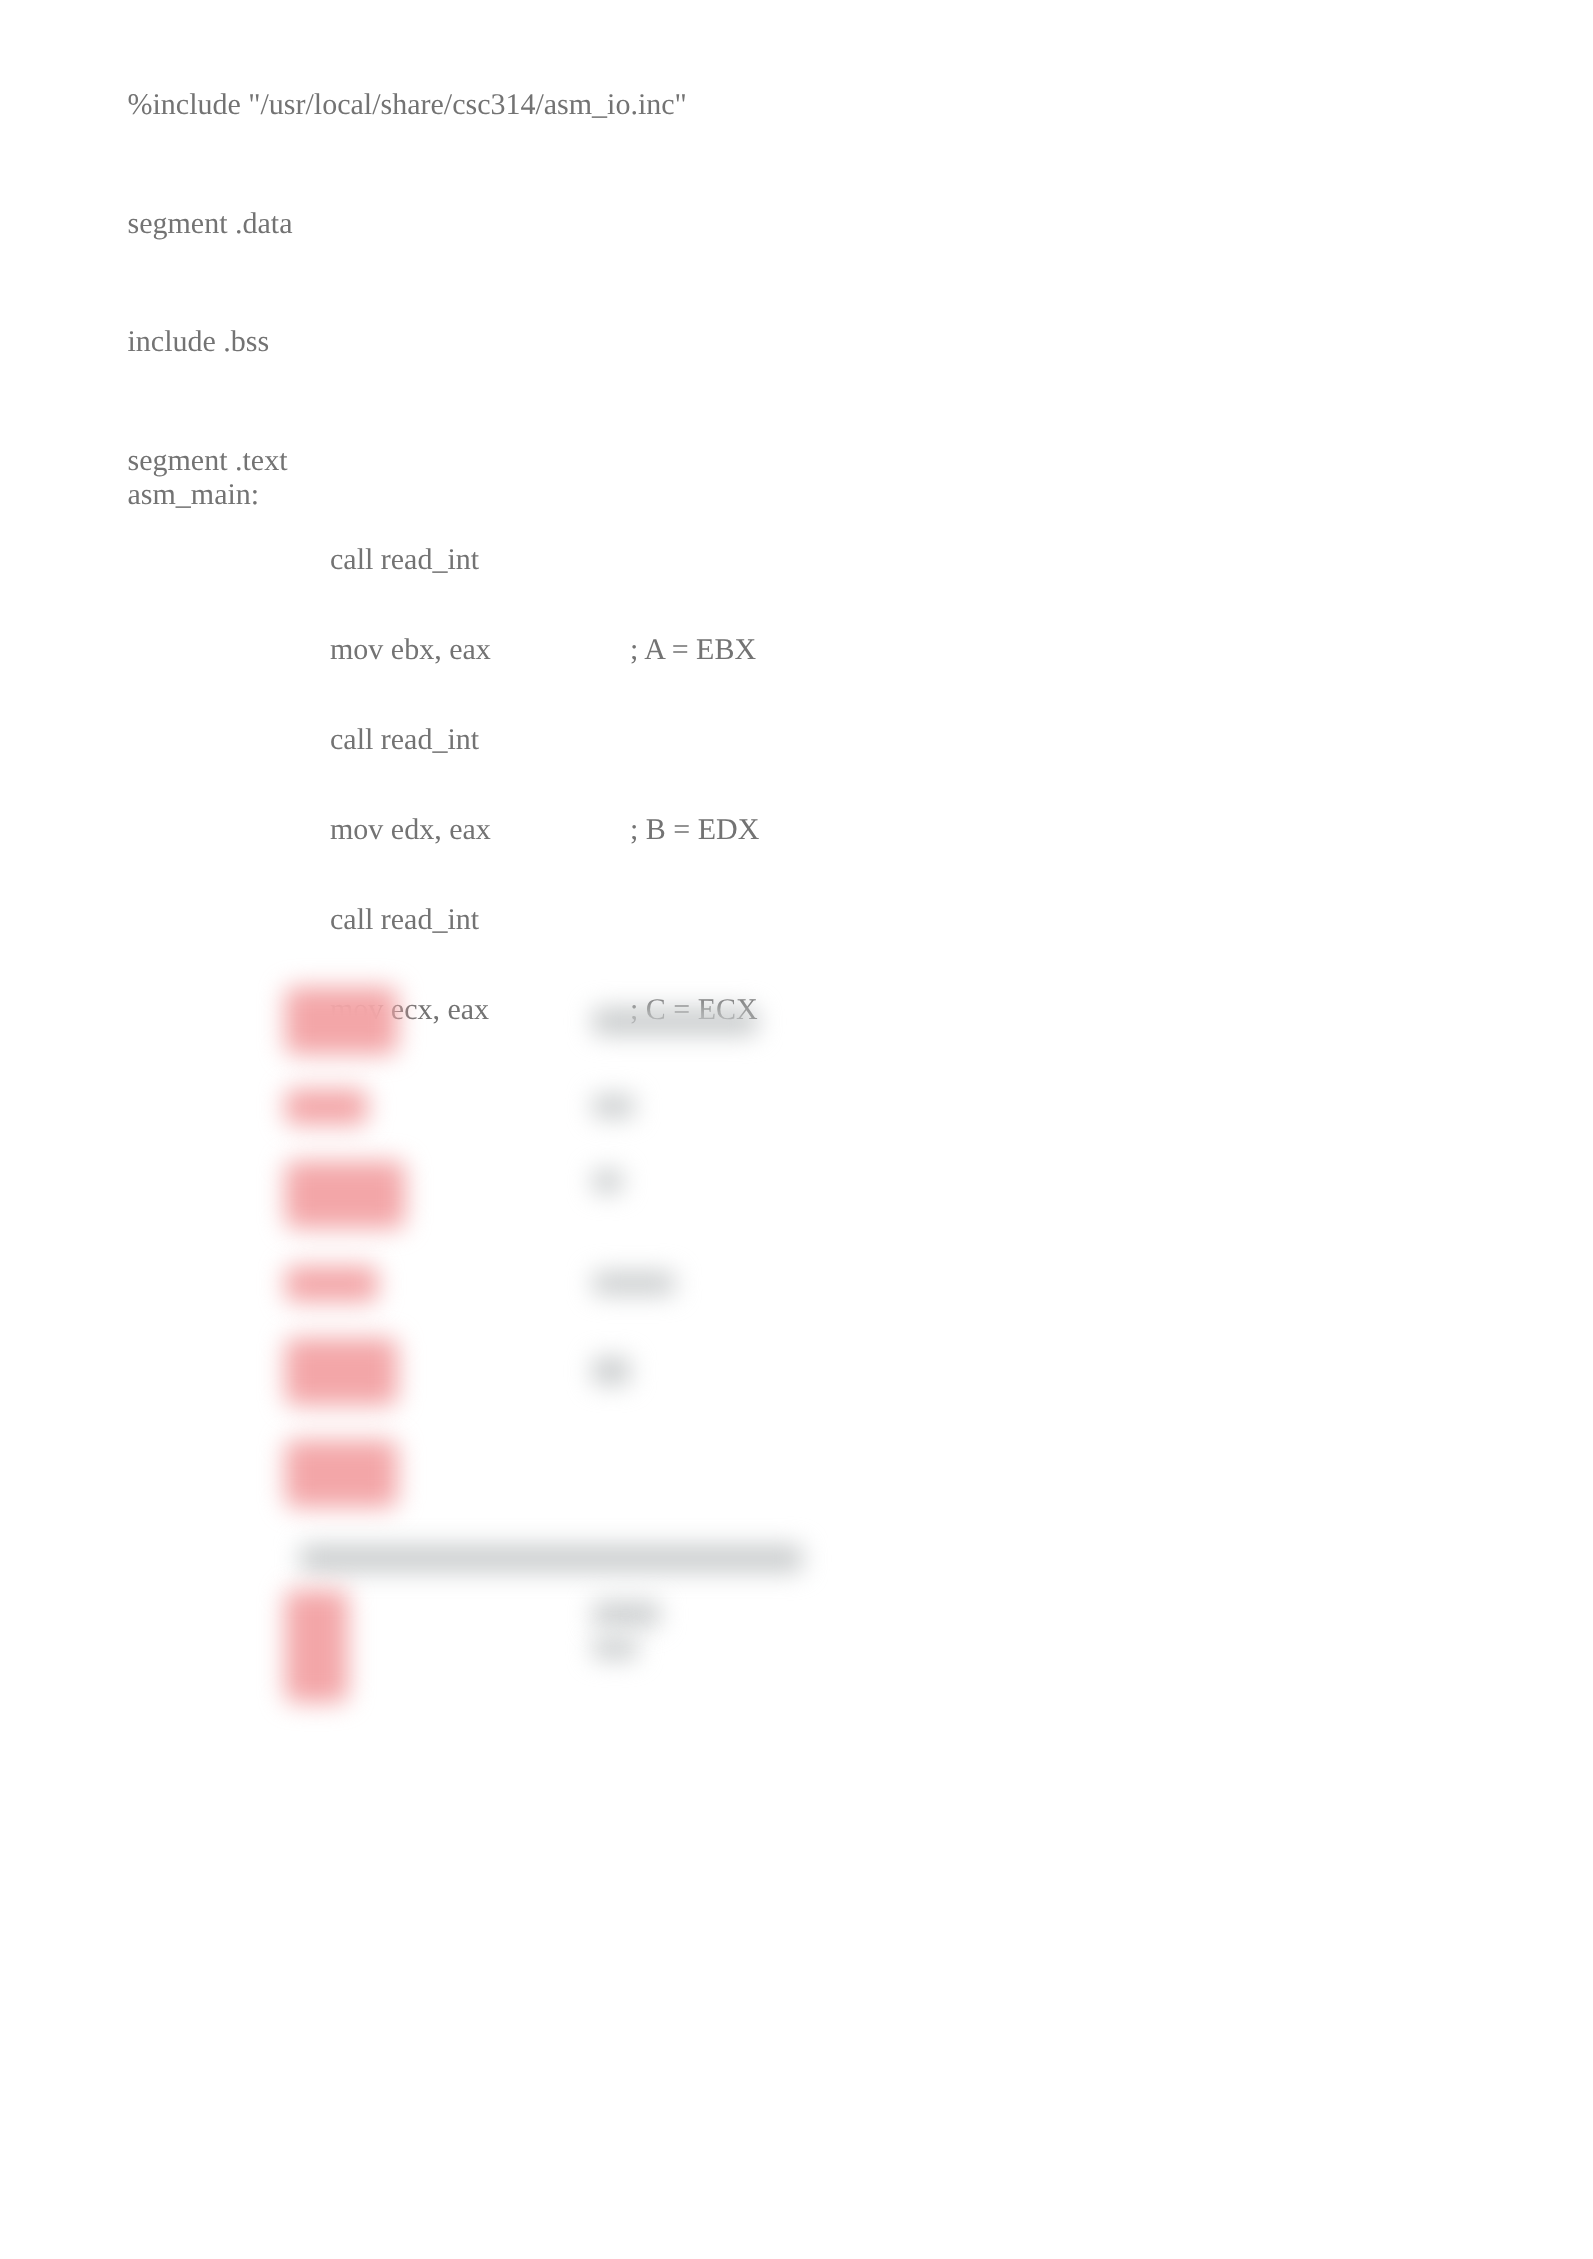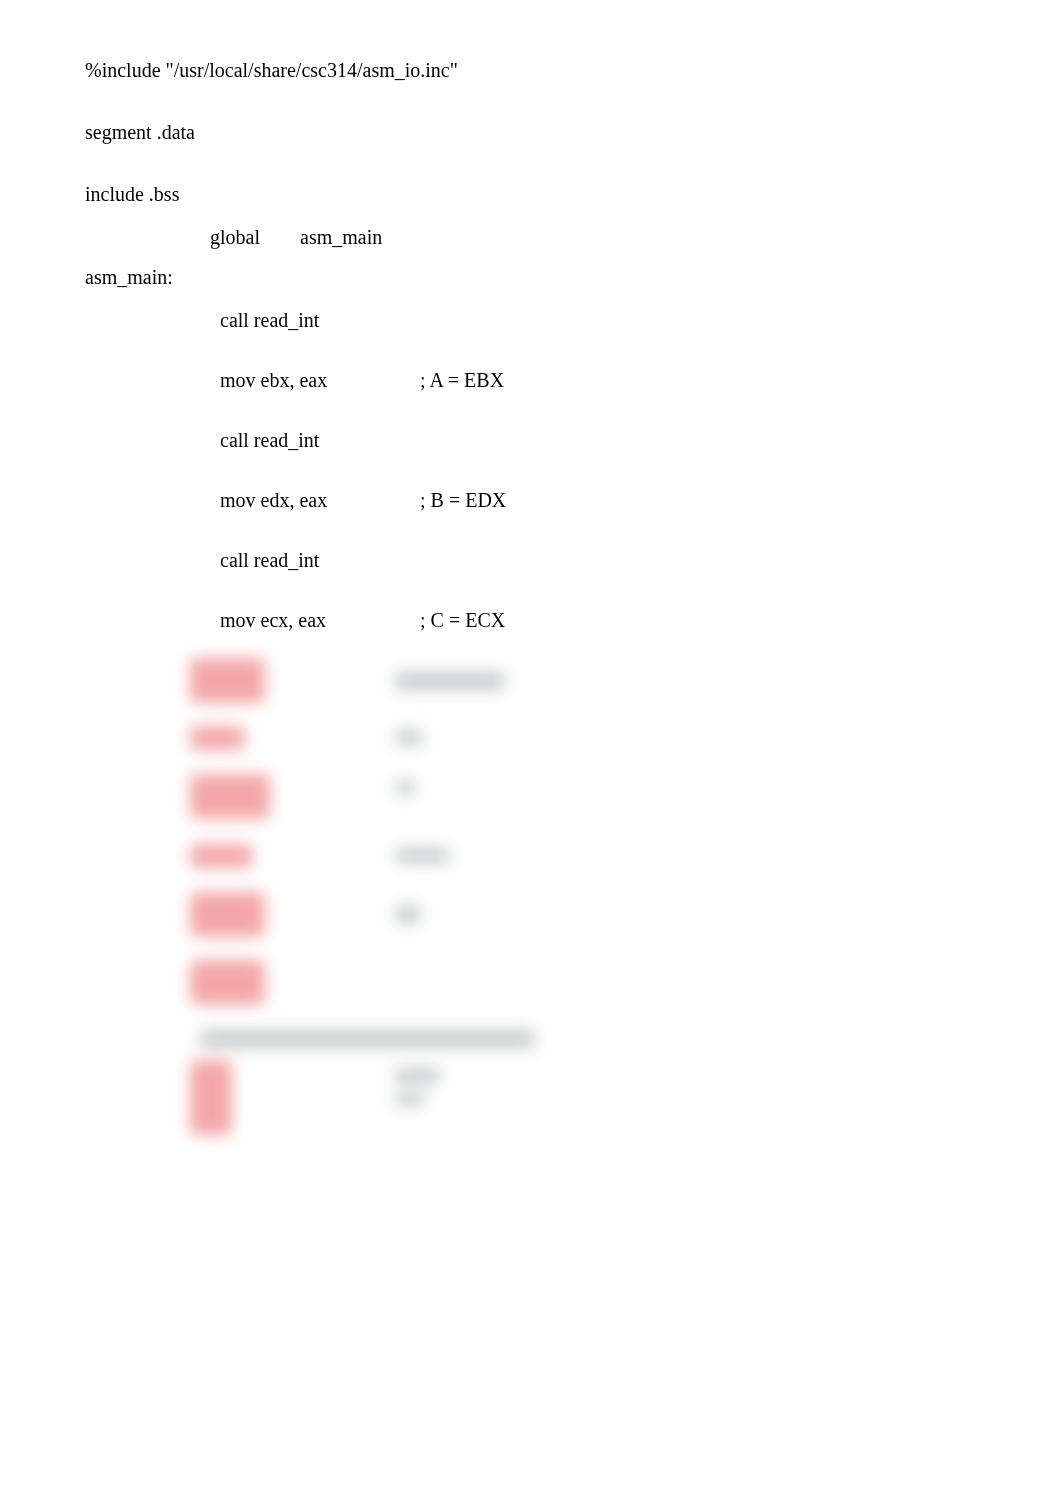--- a/index.html
+++ b/index.html
@@ -8,31 +8,31 @@
     background: #ffffff;
     width: 1062px;
   }
   .page {
     position: relative;
     width: 1062px;
     height: 1506px;
     font-family: "Times New Roman", Times, serif;
     font-size: 20px;
     line-height: 1.0;
-    color: #000000;
+    color: #737373;
     padding: 60px 85px;
     box-sizing: border-box;
   }
   .line {
     position: relative;
     min-height: 23px;
     margin: 0;
     white-space: pre;
   }
-  .mt-large { margin-top: 39px; }
+  .mt-large { margin-top: 56px; }
   .mt-med   { }
 
   .blur-region {
     position: absolute;
     filter: blur(8px);
     background: rgba(255,255,255,0.2);
   }
   .blur-pink {
     background: #f3a6a8;
     border-radius: 6px;
@@ -46,24 +46,22 @@
 <body>
 
 <div class="page">
 
   <p class="line">%include "/usr/local/share/csc314/asm_io.inc"</p>
 
   <p class="line mt-large">segment .data</p>
 
   <p class="line mt-large">include .bss</p>
 
+  <p class="line mt-large">segment .text</p>
 
-  <p class="line">
-    <span style="display:inline-block;width:105px;"></span><span>global</span><span>        </span><span>asm_main</span>
-  </p>
 
   <p class="line mt-med">asm_main:</p>
 
 
 
 
   <div class="mt-med">
 
     <p class="line">
       <span style="display:inline-block;width:105px;"></span><span>call read_int</span>

